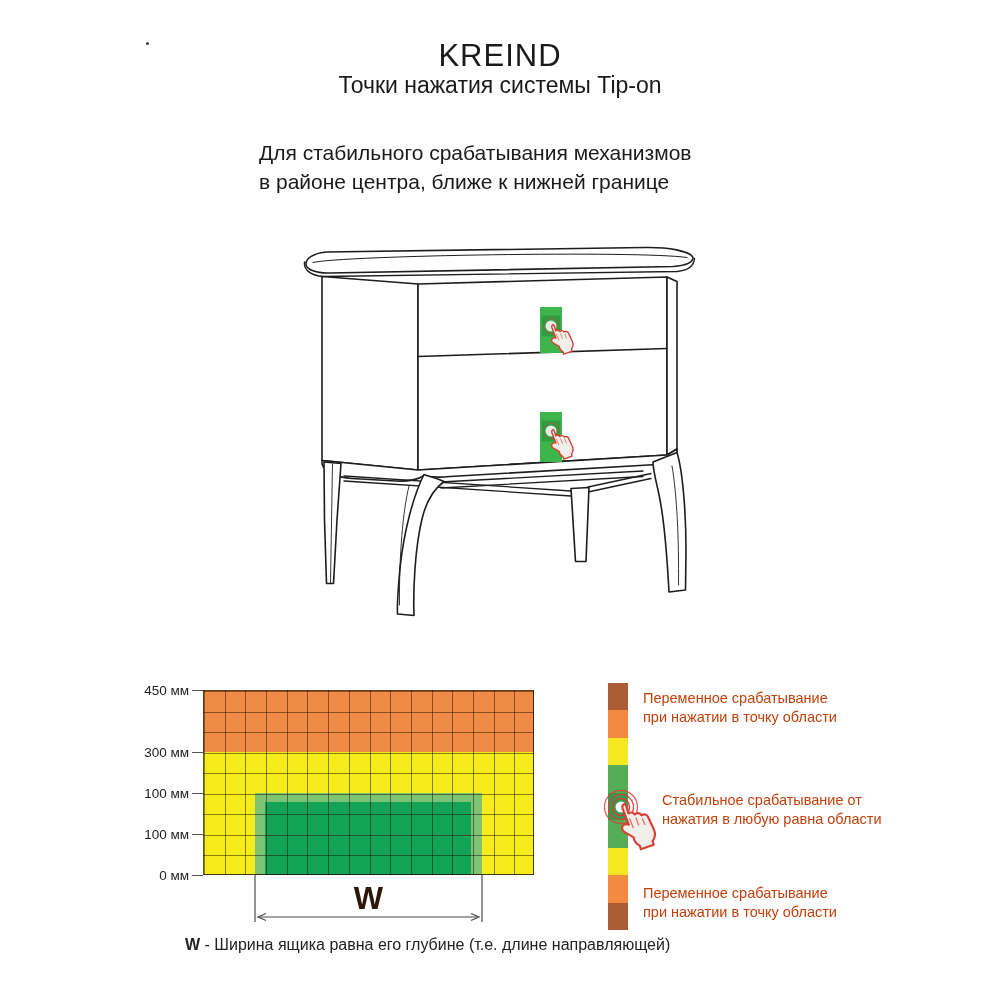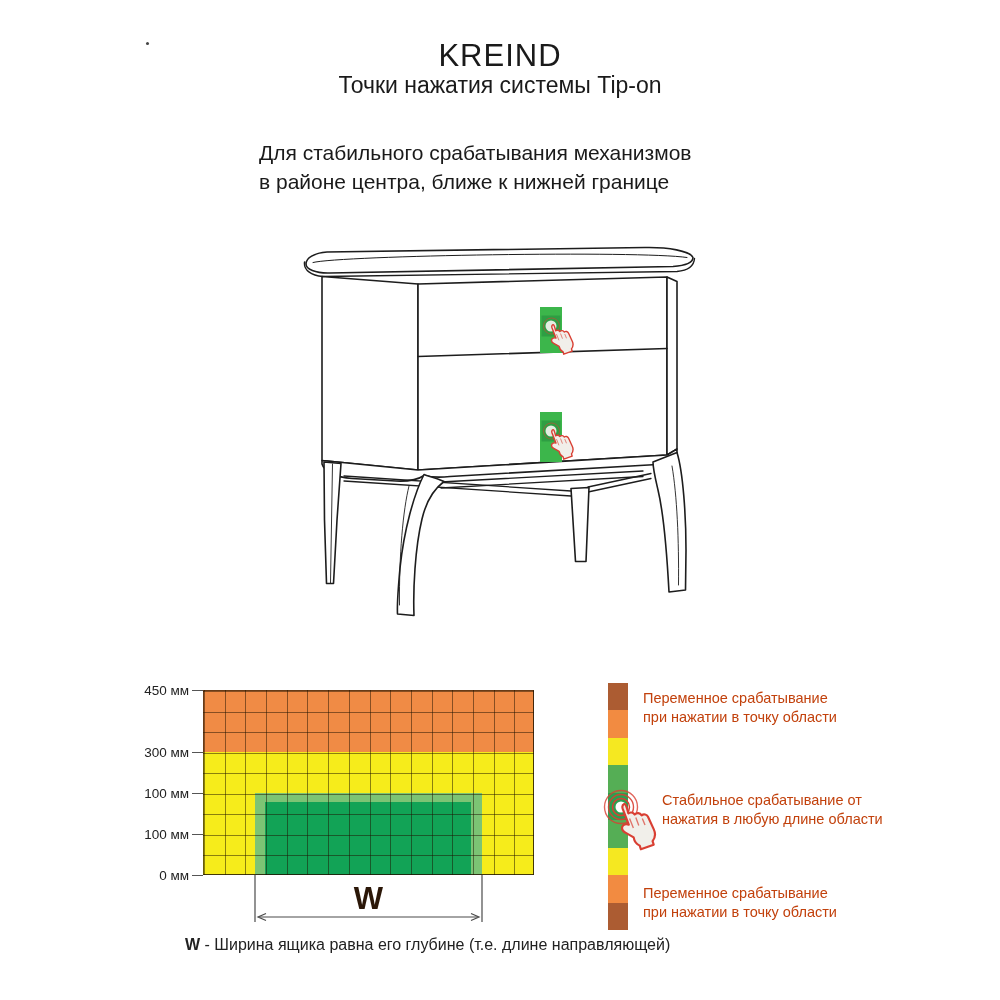--- a/index.html
+++ b/index.html
@@ -181,20 +181,20 @@
     <circle cx="21" cy="24" r="5.5" fill="#ffffff"></circle>
     <use href="#press-hand" x="12" y="17" width="46" height="52"></use>
   </svg>
 
   <div class="ltext t1">
     <div>Переменное срабатывание</div>
     <div>при нажатии в точку области</div>
   </div>
   <div class="ltext t2">
     <div>Стабильное срабатывание от</div>
-    <div>нажатия в любую длине области</div>
+    <div>нажатия в любую равна области</div>
   </div>
   <div class="ltext t3">
     <div>Переменное срабатывание</div>
     <div>при нажатии в точку области</div>
   </div>
 
 </div>
 
 </body></html>

